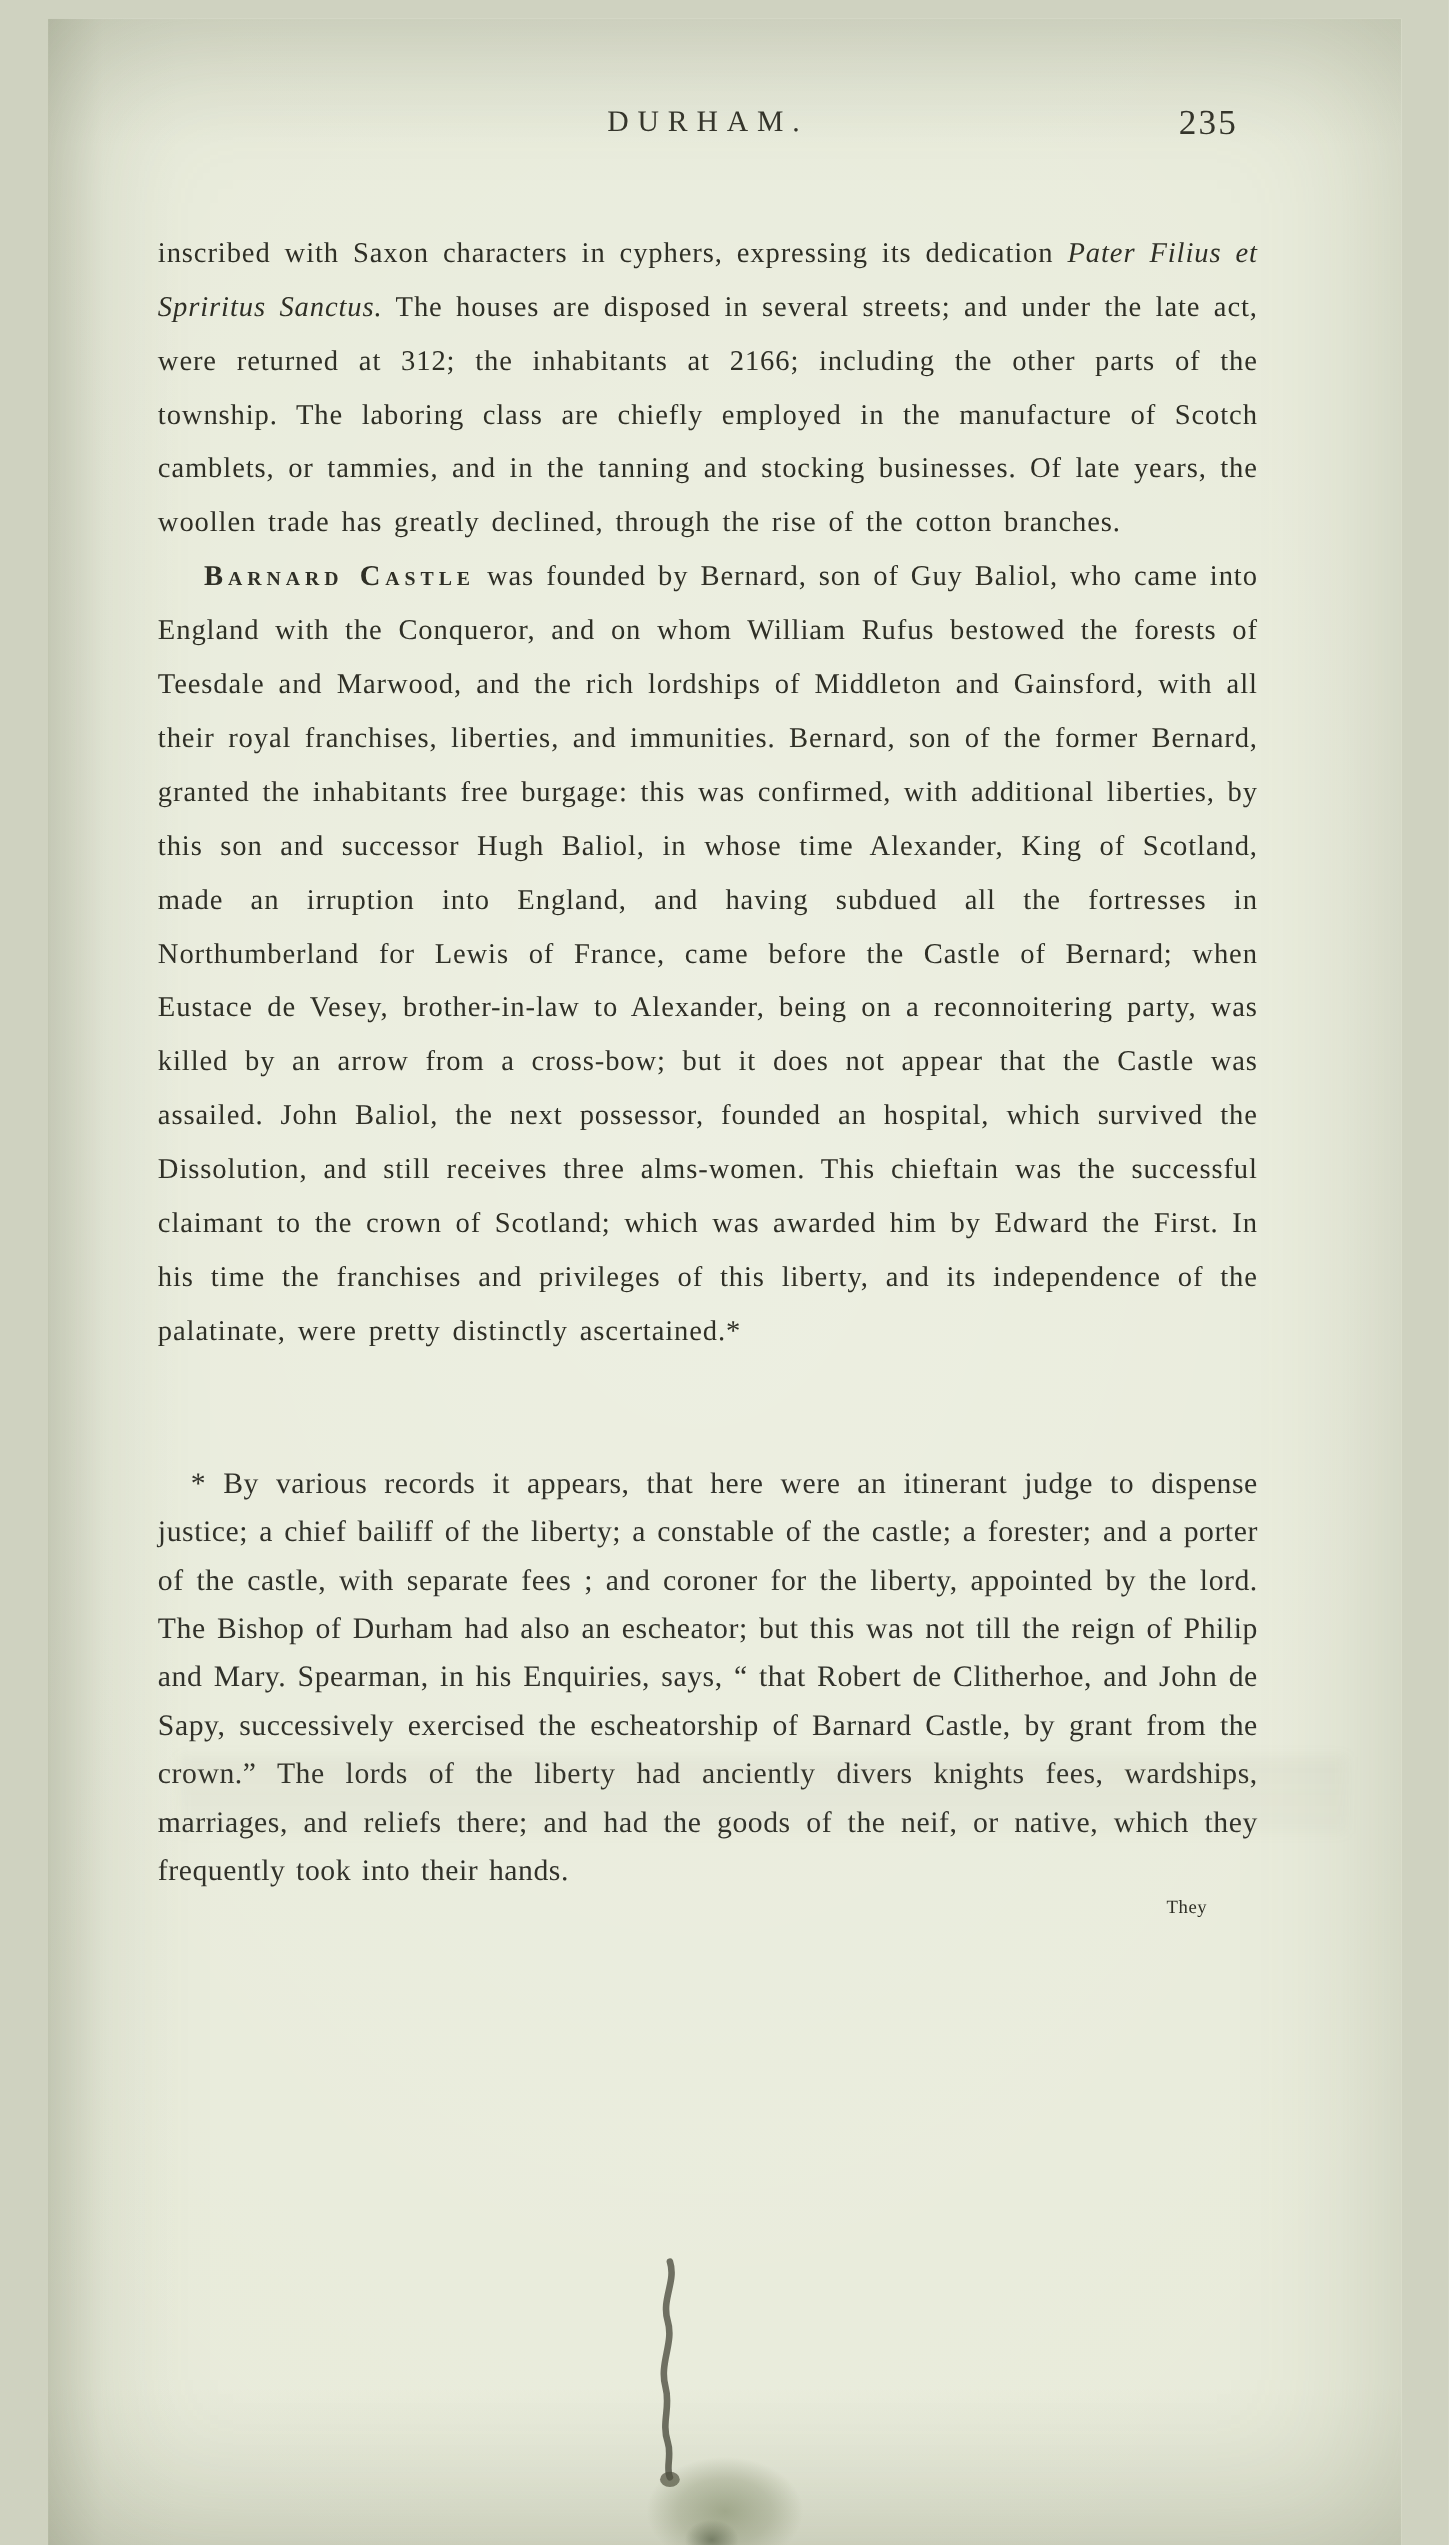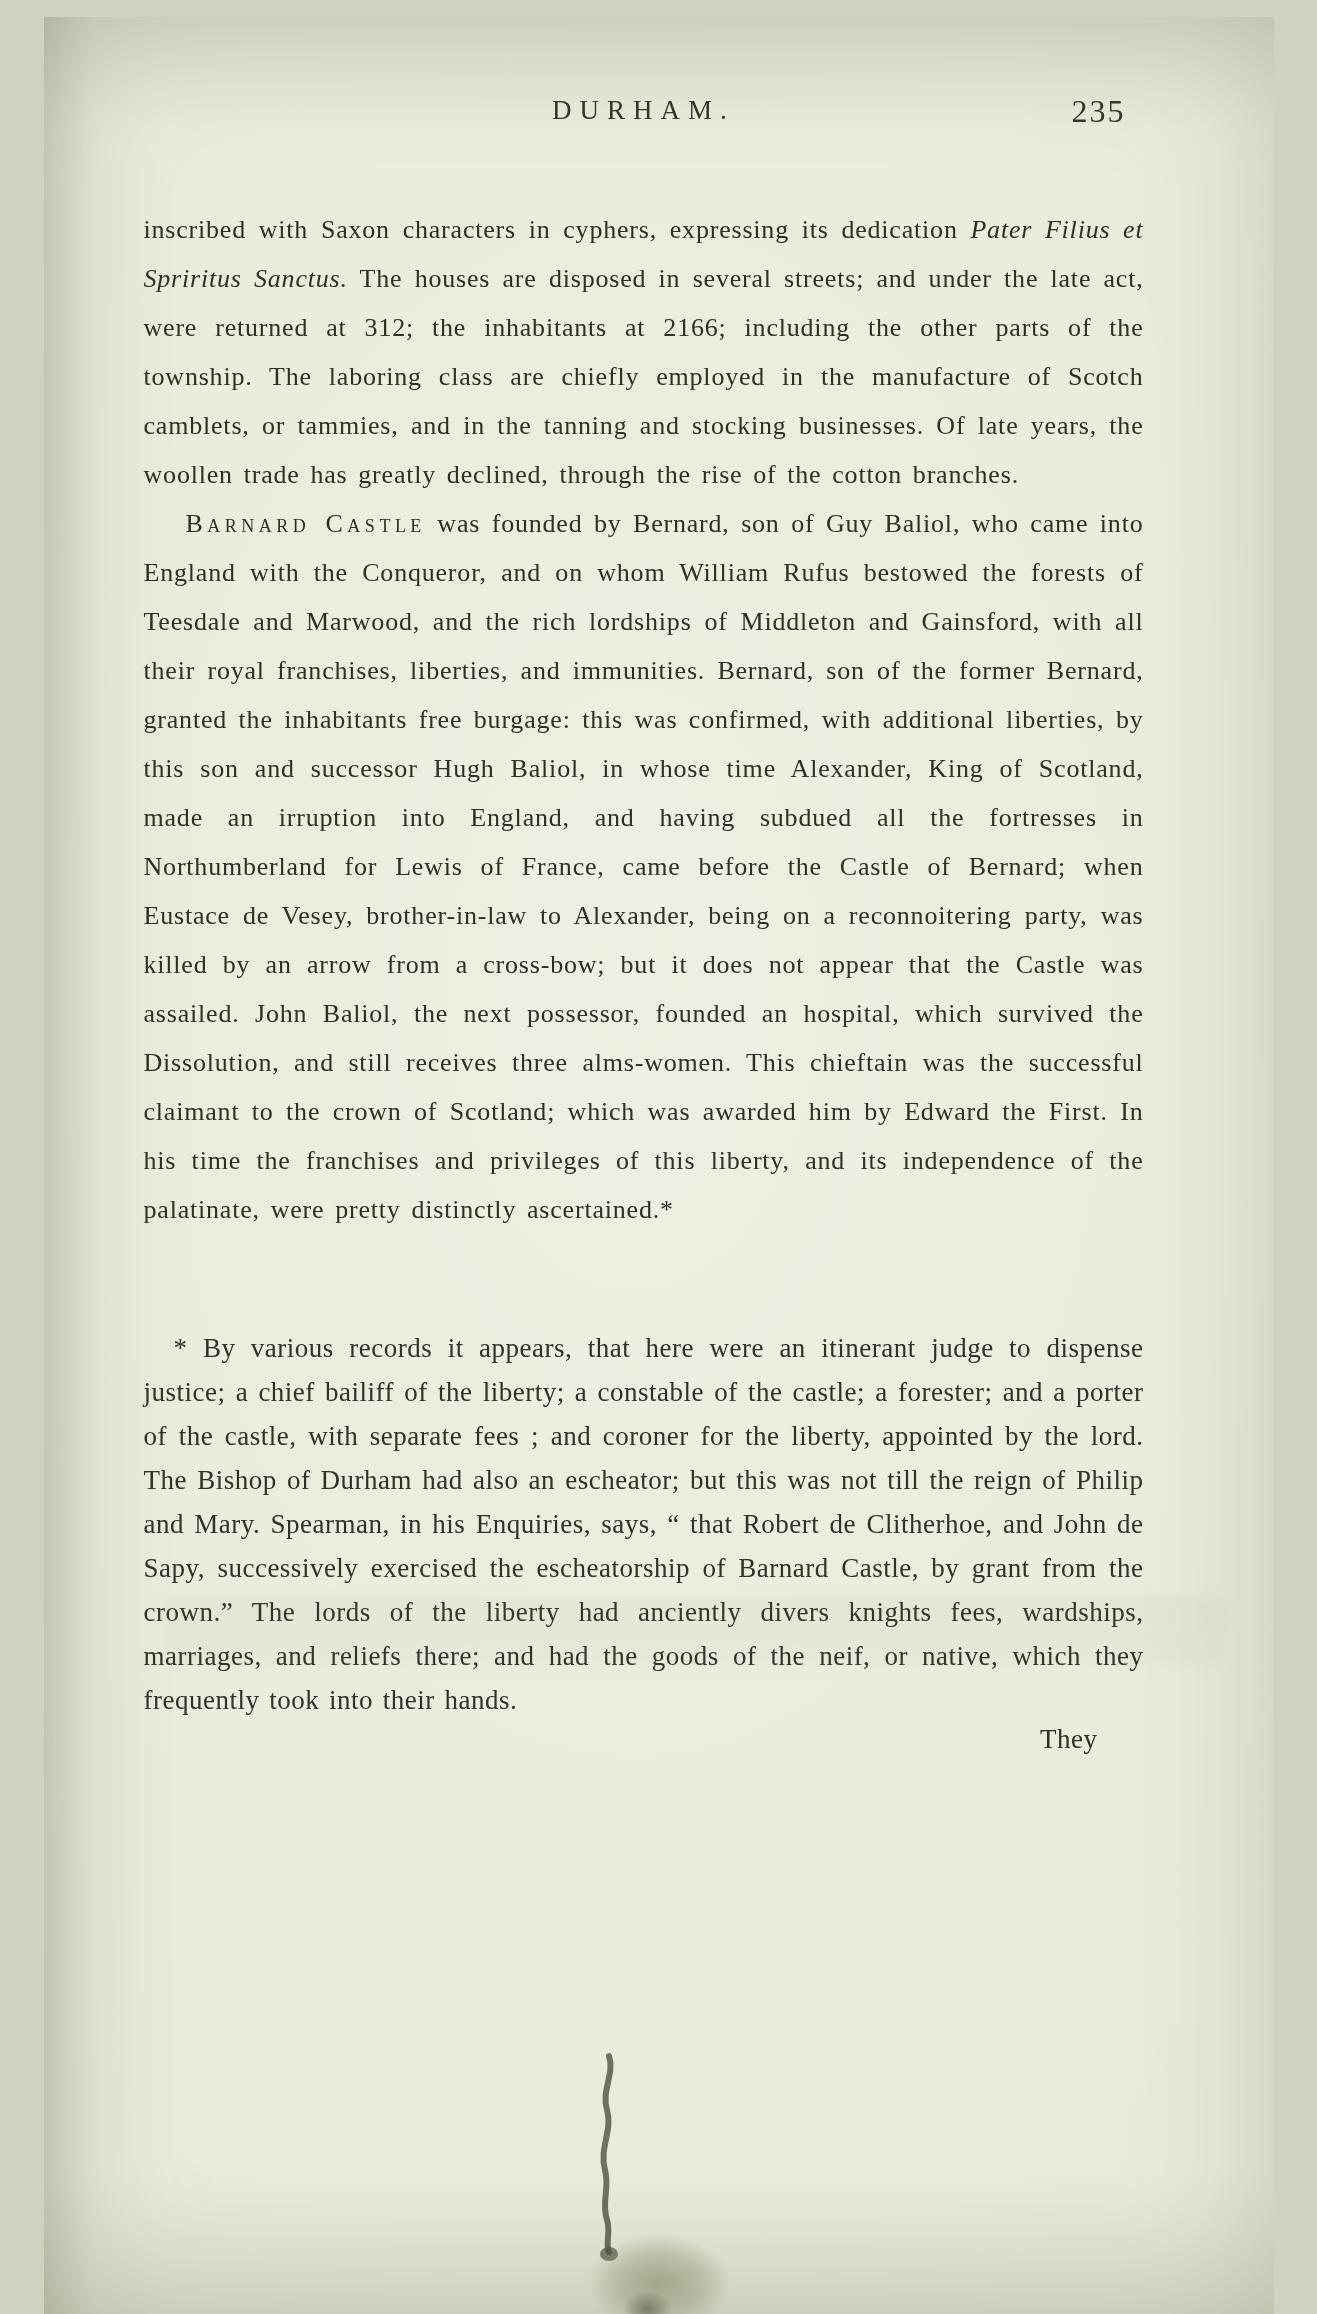--- a/index.html
+++ b/index.html
@@ -56,20 +56,21 @@
     word-spacing: 3.5px;
     text-align: justify;
   }
   p.body-para.indent {
     text-indent: 42px;
   }
   .italic-phrase { font-style: italic; }
   .smallcaps-phrase {
     font-variant: small-caps;
     letter-spacing: 4.5px;
+    font-weight: bold;
   }
   .catchword {
     margin-top: 6px;
     text-align: right;
     font-size: 31px;
     letter-spacing: 0.8px;
     padding-right: 12px;
   }
   .footnote-block {
     margin-top: 92px;
@@ -80,21 +81,21 @@
     line-height: 44px;
     letter-spacing: 0.5px;
     word-spacing: 2.5px;
     text-align: justify;
     text-indent: 30px;
     color: #31312a;
   }
   .footnote-catchword {
     margin-top: 2px;
     text-align: right;
-    font-size: 27px;
+    font-size: 17px;
     letter-spacing: 0.5px;
     padding-right: 46px;
   }
   
   .ink-squiggle {
     position: absolute;
     left: 545px;
     top: 2035px;
     width: 40px;
     height: 210px;

